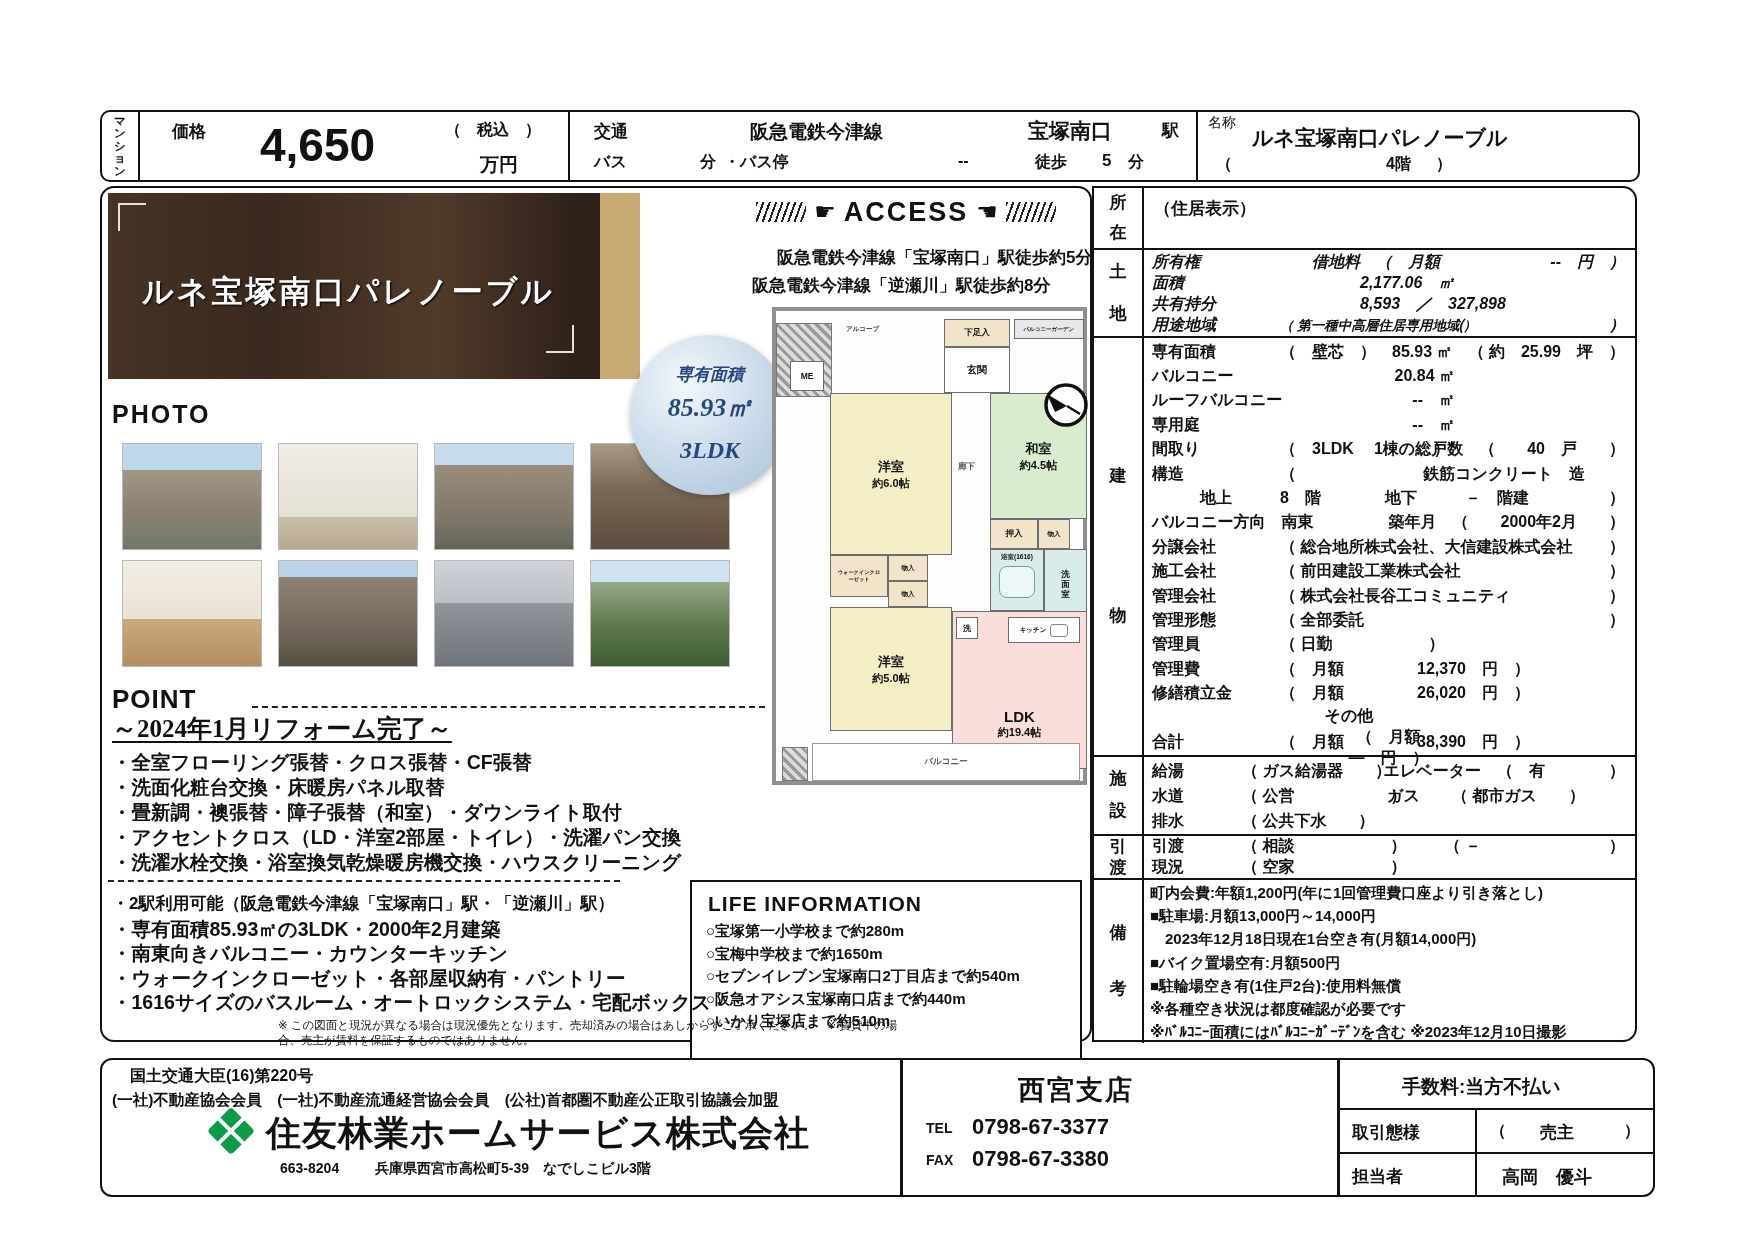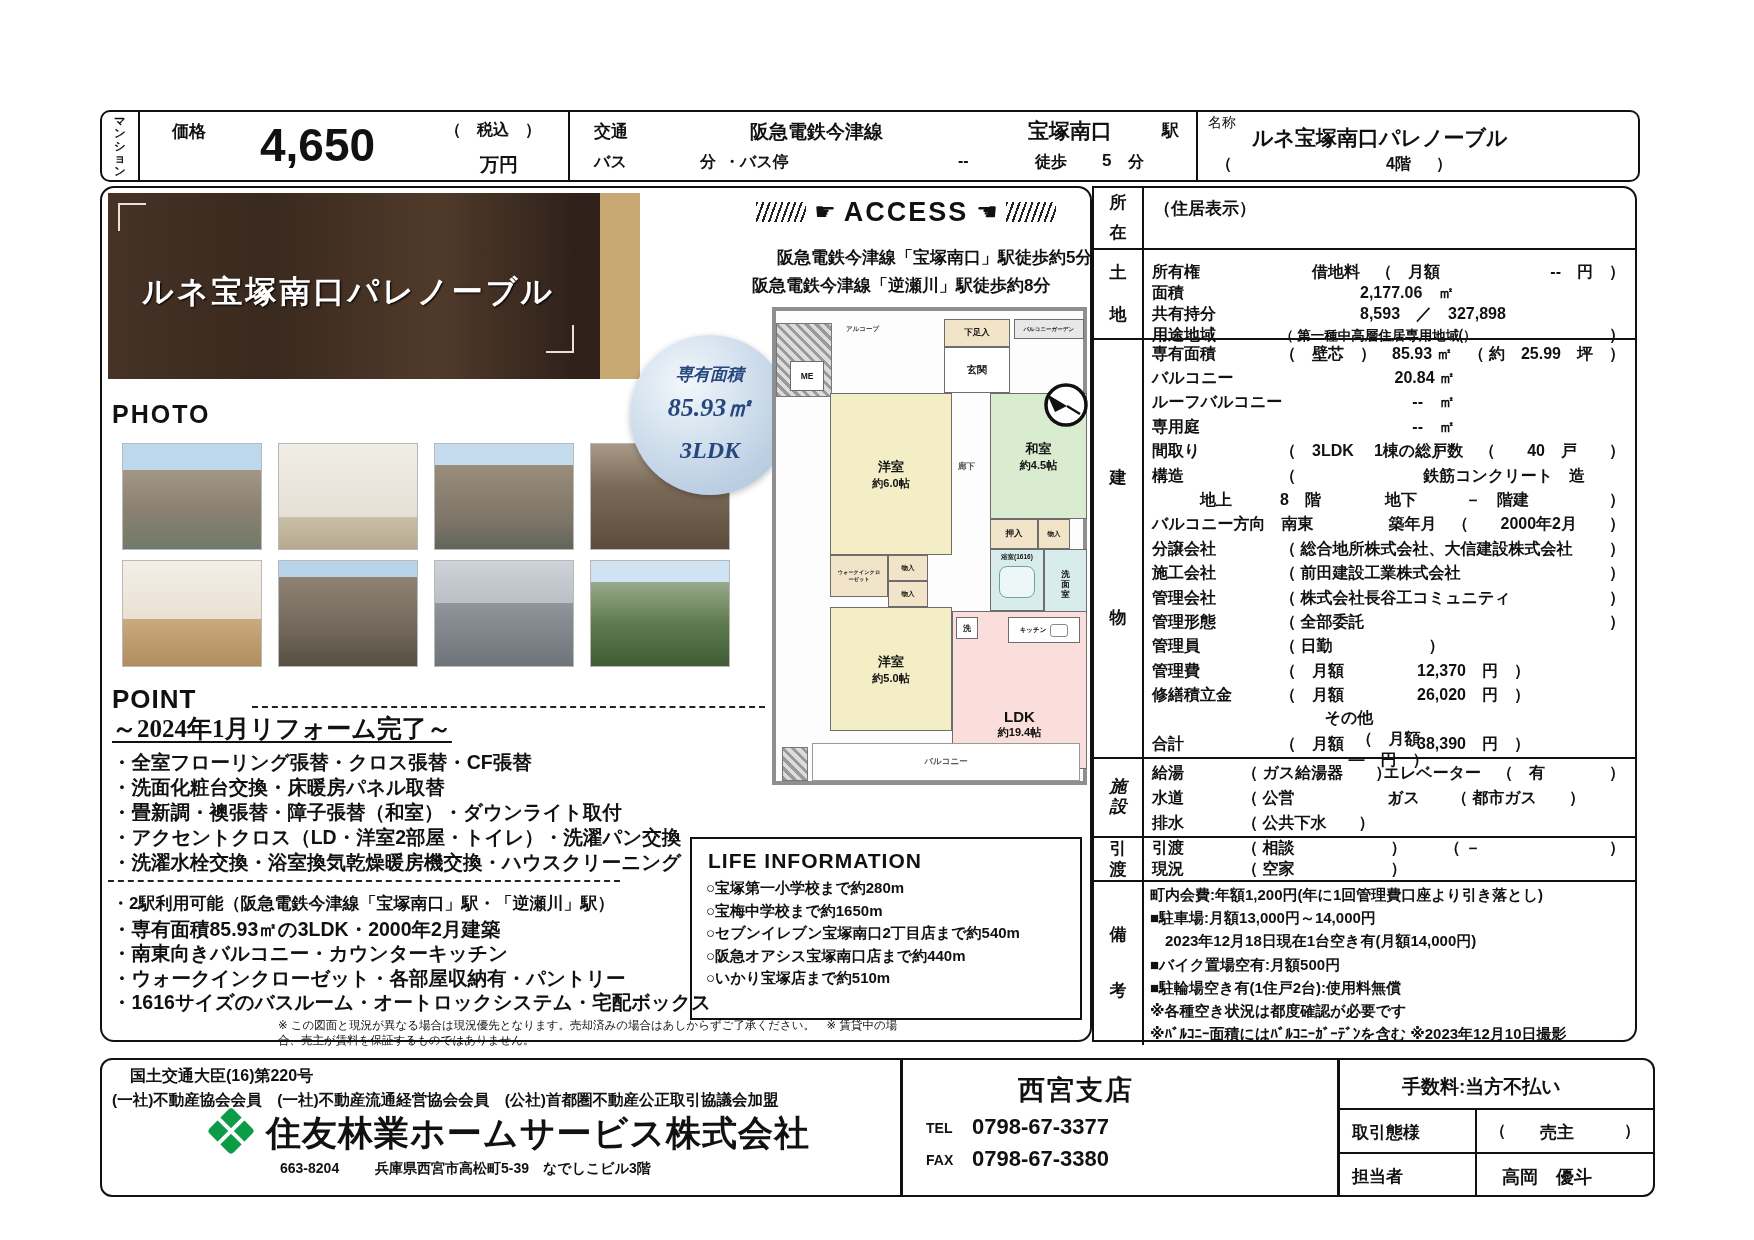--- a/index.html
+++ b/index.html
@@ -191,21 +191,21 @@
   </div>
   <div class="hatch" style="left:6px;top:436px;width:26px;height:34px;"></div>
 </div>
 
 <svg class="abs" style="left:1042px;top:381px;" width="48" height="48" viewBox="0 0 48 48">
   <circle cx="24" cy="24" r="20" fill="#fff" stroke="#111" stroke-width="3.5"></circle>
   <polygon points="25,25 5,13 13,31" fill="#111"></polygon>
   <line x1="25" y1="25" x2="38" y2="33" stroke="#111" stroke-width="2.5"></line>
 </svg>
 
-<div class="box" style="left:690px;top:837px;width:392px;height:183px;">
+<div class="box" style="left:690px;top:880px;width:392px;height:183px;">
   <div style="margin:10px 0 4px 16px;font-size:21px;font-weight:900;letter-spacing:1px;">LIFE INFORMATION</div>
   <div style="margin-left:14px;font-size:15px;font-weight:600;line-height:22.5px;">○宝塚第一小学校まで約280m</div>
   <div style="margin-left:14px;font-size:15px;font-weight:600;line-height:22.5px;">○宝梅中学校まで約1650m</div>
   <div style="margin-left:14px;font-size:15px;font-weight:600;line-height:22.5px;">○セブンイレブン宝塚南口2丁目店まで約540m</div>
   <div style="margin-left:14px;font-size:15px;font-weight:600;line-height:22.5px;">○阪急オアシス宝塚南口店まで約440m</div>
   <div style="margin-left:14px;font-size:15px;font-weight:600;line-height:22.5px;">○いかり宝塚店まで約510m</div>
 </div>
 
 <span class="abs" style="left:112px;top:684px;font-size:26px;font-weight:900;letter-spacing:1px;">POINT</span>
 <div class="dash" style="left:252px;top:706px;width:513px;"></div>
@@ -236,21 +236,21 @@
       </div>
     <div class="scontent" style="padding:6px 0 0 10px;">
       <div style="font-size:17px;font-weight:600;line-height:30px;">（住居表示）</div>
     </div>
   </div>
 
   <div class="sec" style="height:90px;">
     <div class="vlabel">
         <span class="vtext" style="line-height:42px;">土地</span>
       </div>
-    <div class="scontent" style="padding-top:12px;">
+    <div class="scontent" style="padding-top:2px;font-style:italic;">
       <div class="trow" style="height:21px;">
           <span class="tl">所有権</span>
           <span class="tm">　　借地料　（　月額</span>
           <span class="tr">--　円　）</span>
         </div>
       <div class="trow" style="height:21px;">
           <span class="tl">面積</span>
           <span class="tm">　　　　　2,177.06　㎡</span>
         </div>
       <div class="trow" style="height:21px;">
@@ -359,21 +359,21 @@
           <span class="tl">合計</span>
           <span class="tm">（　月額</span>
           <span class="tr">38,390　円　）</span>
           <span class="w95"></span>
         </div>
     </div>
   </div>
 
   <div class="sec" style="height:80px;">
     <div class="vlabel">
-        <span class="vtext" style="line-height:20px;font-style:italic;">施設</span>
+        <span class="vtext" style="line-height:32px;">施設</span>
       </div>
     <div class="scontent" style="padding-top:2px;">
       <div class="trow" style="height:25px;">
           <span class="tl" style="width:90px;">給湯</span>
           <span class="tm">（ ガス給湯器　　）</span>
           <span class="tr">エレベーター　（　有　　　　）</span>
         </div>
       <div class="trow" style="height:25px;">
           <span class="tl" style="width:90px;">水道</span>
           <span class="tm">（ 公営　　　　　　）</span>

